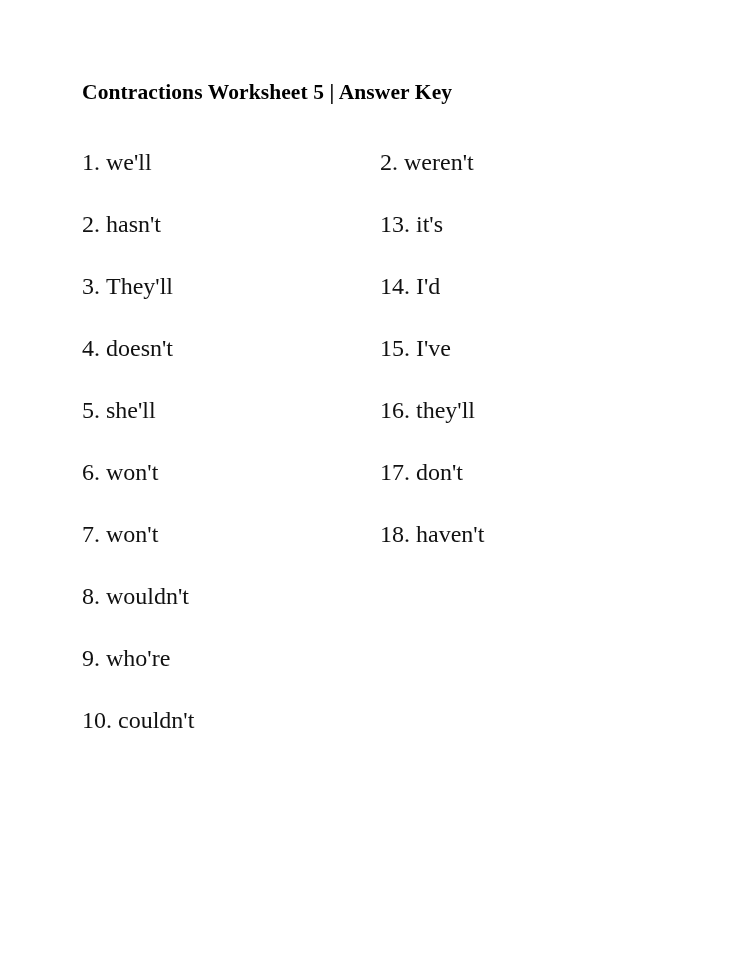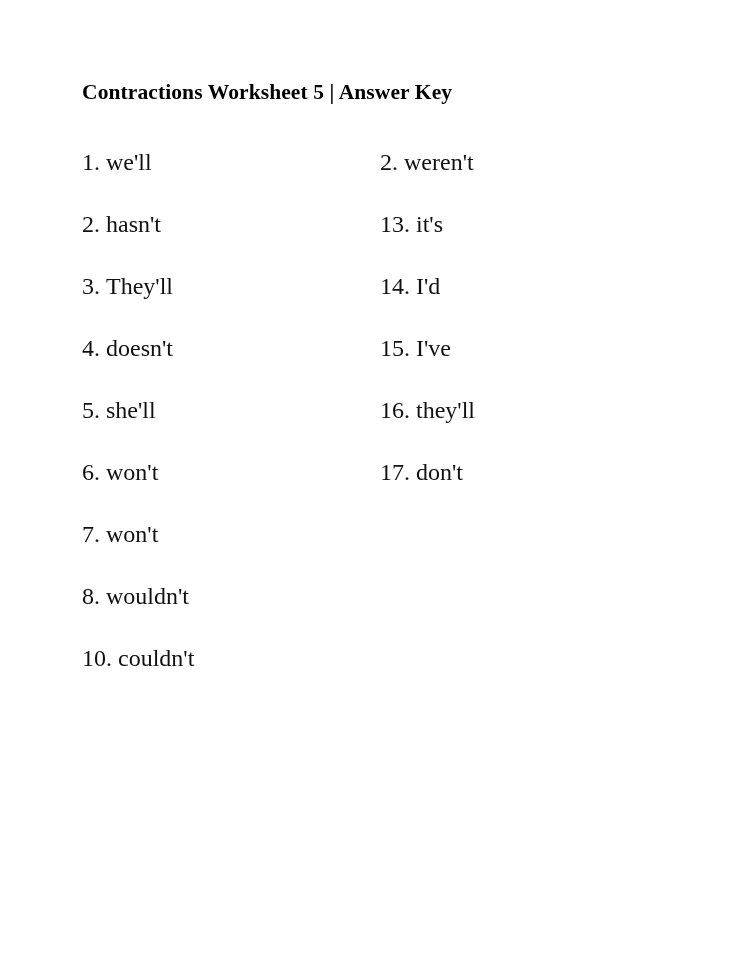--- a/index.html
+++ b/index.html
@@ -80,27 +80,29 @@
 
     <div class="answer-column left" id="col-left">
         <div class="answer-item"><span class="answer-num">1.</span><span class="answer-text">we'll</span></div>
         <div class="answer-item"><span class="answer-num">2.</span><span class="answer-text">hasn't</span></div>
         <div class="answer-item"><span class="answer-num">3.</span><span class="answer-text">They'll</span></div>
         <div class="answer-item"><span class="answer-num">4.</span><span class="answer-text">doesn't</span></div>
         <div class="answer-item"><span class="answer-num">5.</span><span class="answer-text">she'll</span></div>
         <div class="answer-item"><span class="answer-num">6.</span><span class="answer-text">won't</span></div>
         <div class="answer-item"><span class="answer-num">7.</span><span class="answer-text">won't</span></div>
         <div class="answer-item"><span class="answer-num">8.</span><span class="answer-text">wouldn't</span></div>
+        <div class="answer-item"><span class="answer-num">9.</span><span class="answer-text">who're</span></div>
         <div class="answer-item"><span class="answer-num">10.</span><span class="answer-text">couldn't</span></div>
       </div>
 
     <div class="answer-column right" id="col-right">
         <div class="answer-item"><span class="answer-num">2.</span><span class="answer-text">weren't</span></div>
         <div class="answer-item"><span class="answer-num">13.</span><span class="answer-text">it's</span></div>
         <div class="answer-item"><span class="answer-num">14.</span><span class="answer-text">I'd</span></div>
         <div class="answer-item"><span class="answer-num">15.</span><span class="answer-text">I've</span></div>
         <div class="answer-item"><span class="answer-num">16.</span><span class="answer-text">they'll</span></div>
         <div class="answer-item"><span class="answer-num">17.</span><span class="answer-text">don't</span></div>
+        <div class="answer-item"><span class="answer-num">18.</span><span class="answer-text">haven't</span></div>
       </div>
 
   </div>
 
 </div>
 
 </body></html>

